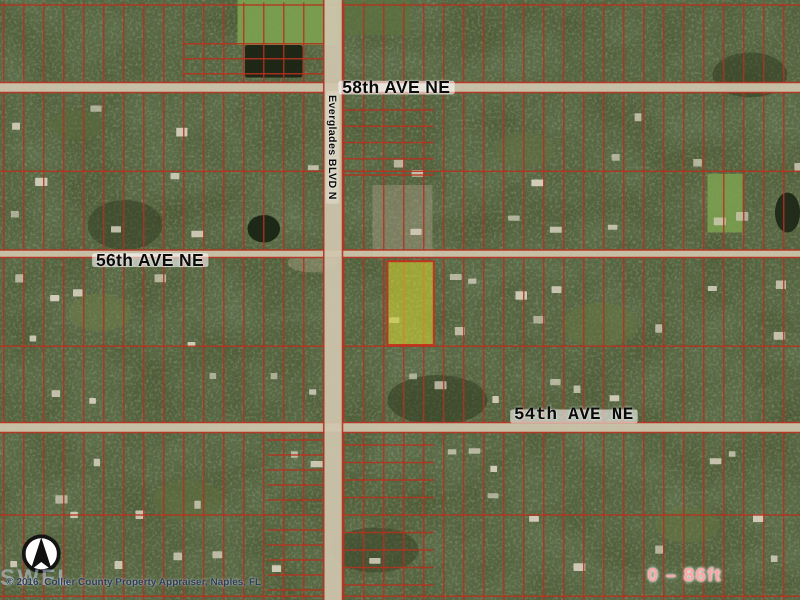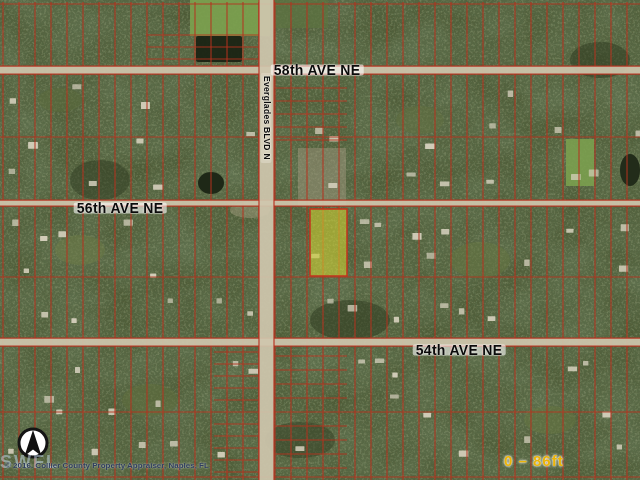--- a/index.html
+++ b/index.html
@@ -13,22 +13,22 @@
     font-weight:bold;font-size:14px;line-height:11px;color:#0b0b0b;
     background:rgba(255,255,255,0.58);padding:0 3px;border-radius:2px;
     white-space:nowrap;text-shadow:0 0 2px rgba(255,255,255,0.95);
     letter-spacing:0.3px;z-index:6;
   }
   .road-label.vertical{
     transform:translate(-50%,-50%) rotate(90deg);
     background:rgba(236,231,216,0.42);font-size:8.5px;
   }
   .scale-label{
-    position:absolute;left:504px;top:452px;z-index:7;
-    font-weight:bold;font-size:15px;color:#eab308;letter-spacing:1px;
+    position:absolute;left:518px;top:452px;z-index:7;
+    font-weight:bold;font-size:15px;color:#fca5a5;letter-spacing:1px;
     text-shadow:0 0 2px #fff,0 0 3px rgba(255,255,255,0.9);
     white-space:nowrap;
   }
   .watermark{
     position:absolute;left:0px;top:452px;z-index:5;
     font-weight:bold;font-size:18px;letter-spacing:2px;
     color:rgba(198,220,240,0.5);white-space:nowrap;
   }
   .attribution{
     position:absolute;left:5px;top:461px;z-index:6;
@@ -253,15 +253,15 @@
         <circle cx="33" cy="443" r="14" fill="#ffffff" stroke="#141414" stroke-width="3"></circle>
         <path d="M33 430 L41.5 456 L33 449.5 L24.5 456 Z" fill="#101010"></path>
       </g>
   </svg>
 
   <div class="watermark">SWFL</div>
   <div class="attribution">© 2016. Collier County Property Appraiser, Naples, FL</div>
   <div class="scale-label">0 – 86ft</div>
 <div class="road-label" style="left: 317px; top: 70px;">58th AVE NE</div>
     <div class="road-label" style="left: 120px; top: 208px;">56th AVE NE</div>
-    <div class="road-label" style="left: 459px; top: 350px;">54th AVE NE</div>
+    <div class="road-label" style="left: 459px; top: 333px; font-family: Liberation Mono, monospace;">54th AVE NE</div>
     <div class="road-label vertical" style="left: 266px; top: 118px;">Everglades BLVD N</div>
   </div>
 
 </body></html>

